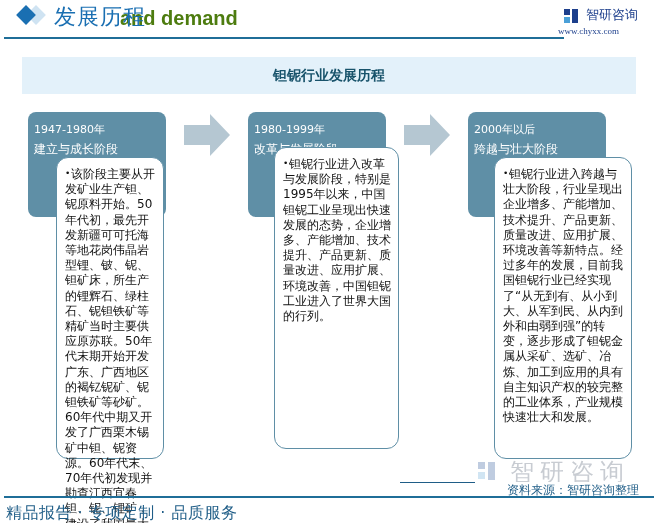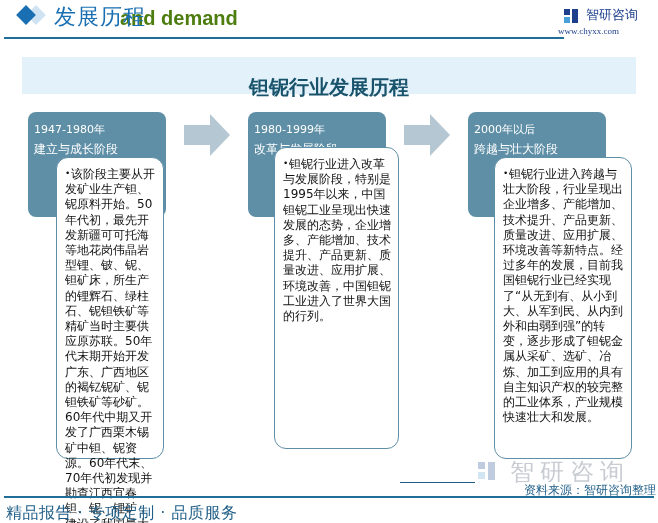--- a/index.html
+++ b/index.html
@@ -36,22 +36,22 @@
   .brand-name { position: absolute; left: 22px; top: -2px; font-size: 13px; color: #1d3f8c; white-space: nowrap; }
   .brand-url {
     position: absolute; left: -6px; top: 18px; font-size: 9px; color: #1d3f8c; white-space: nowrap;
     font-family: "Liberation Serif", serif;
   }
   .title-band {
     position: absolute; left: 22px; top: 57px; width: 614px; height: 37px;
     background: #e3f1fa;
   }
   .main-title {
-    position: absolute; left: 0; top: 12px; width: 100%; line-height: 37px; text-align: center;
-    font-size: 20px; font-weight: bold; color: #18536b;
+    position: absolute; left: 0; top: 0; width: 100%; line-height: 37px; text-align: center;
+    font-size: 14px; font-weight: bold; color: #18536b;
     font-family: "DejaVu Serif", "Liberation Serif", serif;
   }
   .stage-head {
     position: absolute; width: 138px; height: 105px; background: #5f8fa6;
     border-radius: 8px; color: #ffffff;
   }
   .stage-years { position: absolute; left: 6px; top: 10px; font-size: 11px; }
   .stage-name { position: absolute; left: 6px; top: 29px; font-size: 12px; }
   .stage-body {
     position: absolute; background: #ffffff; border: 1.5px solid #5f8fa6; border-radius: 12px;
@@ -64,21 +64,21 @@
   }
   .bullet { display: inline-block; width: 6px; font-size: 9px; vertical-align: 2px; }
   .arrow { position: absolute; width: 46px; height: 42px; }
   .footer-rule { position: absolute; left: 4px; top: 496px; width: 650px; height: 1.5px; background: #1f6e98; }
   .footer-left {
     position: absolute; left: 6px; top: 503px; font-size: 16px; color: #1f5d87; letter-spacing: 0.5px;
   }
   .source-line { position: absolute; left: 400px; top: 482px; width: 75px; height: 1px; background: #1f5d87; }
   .source {
     position: absolute; left: 505px; top: 482px; font-size: 12px; color: #1f5d87;
-    background: #ffffff; padding-left: 2px; margin-left: 17px;
+    background: #ffffff; padding-left: 2px;
   }
   .wm-logo {
     position: absolute; left: 478px; top: 462px; width: 18px; height: 18px; opacity: 0.35;
   }
   .wm-logo .a { position: absolute; left: 0; top: 0; width: 7px; height: 7px; background: #4a6fa8; }
   .wm-logo .b { position: absolute; left: 0; top: 10px; width: 7px; height: 7px; background: #7db6de; }
   .wm-logo .c { position: absolute; left: 10px; top: 0; width: 7px; height: 18px; background: #4a6fa8; }
   .wm-text {
     position: absolute; left: 510px; top: 456px; font-size: 24px; color: #c8ccd2; letter-spacing: 6px;
   }

